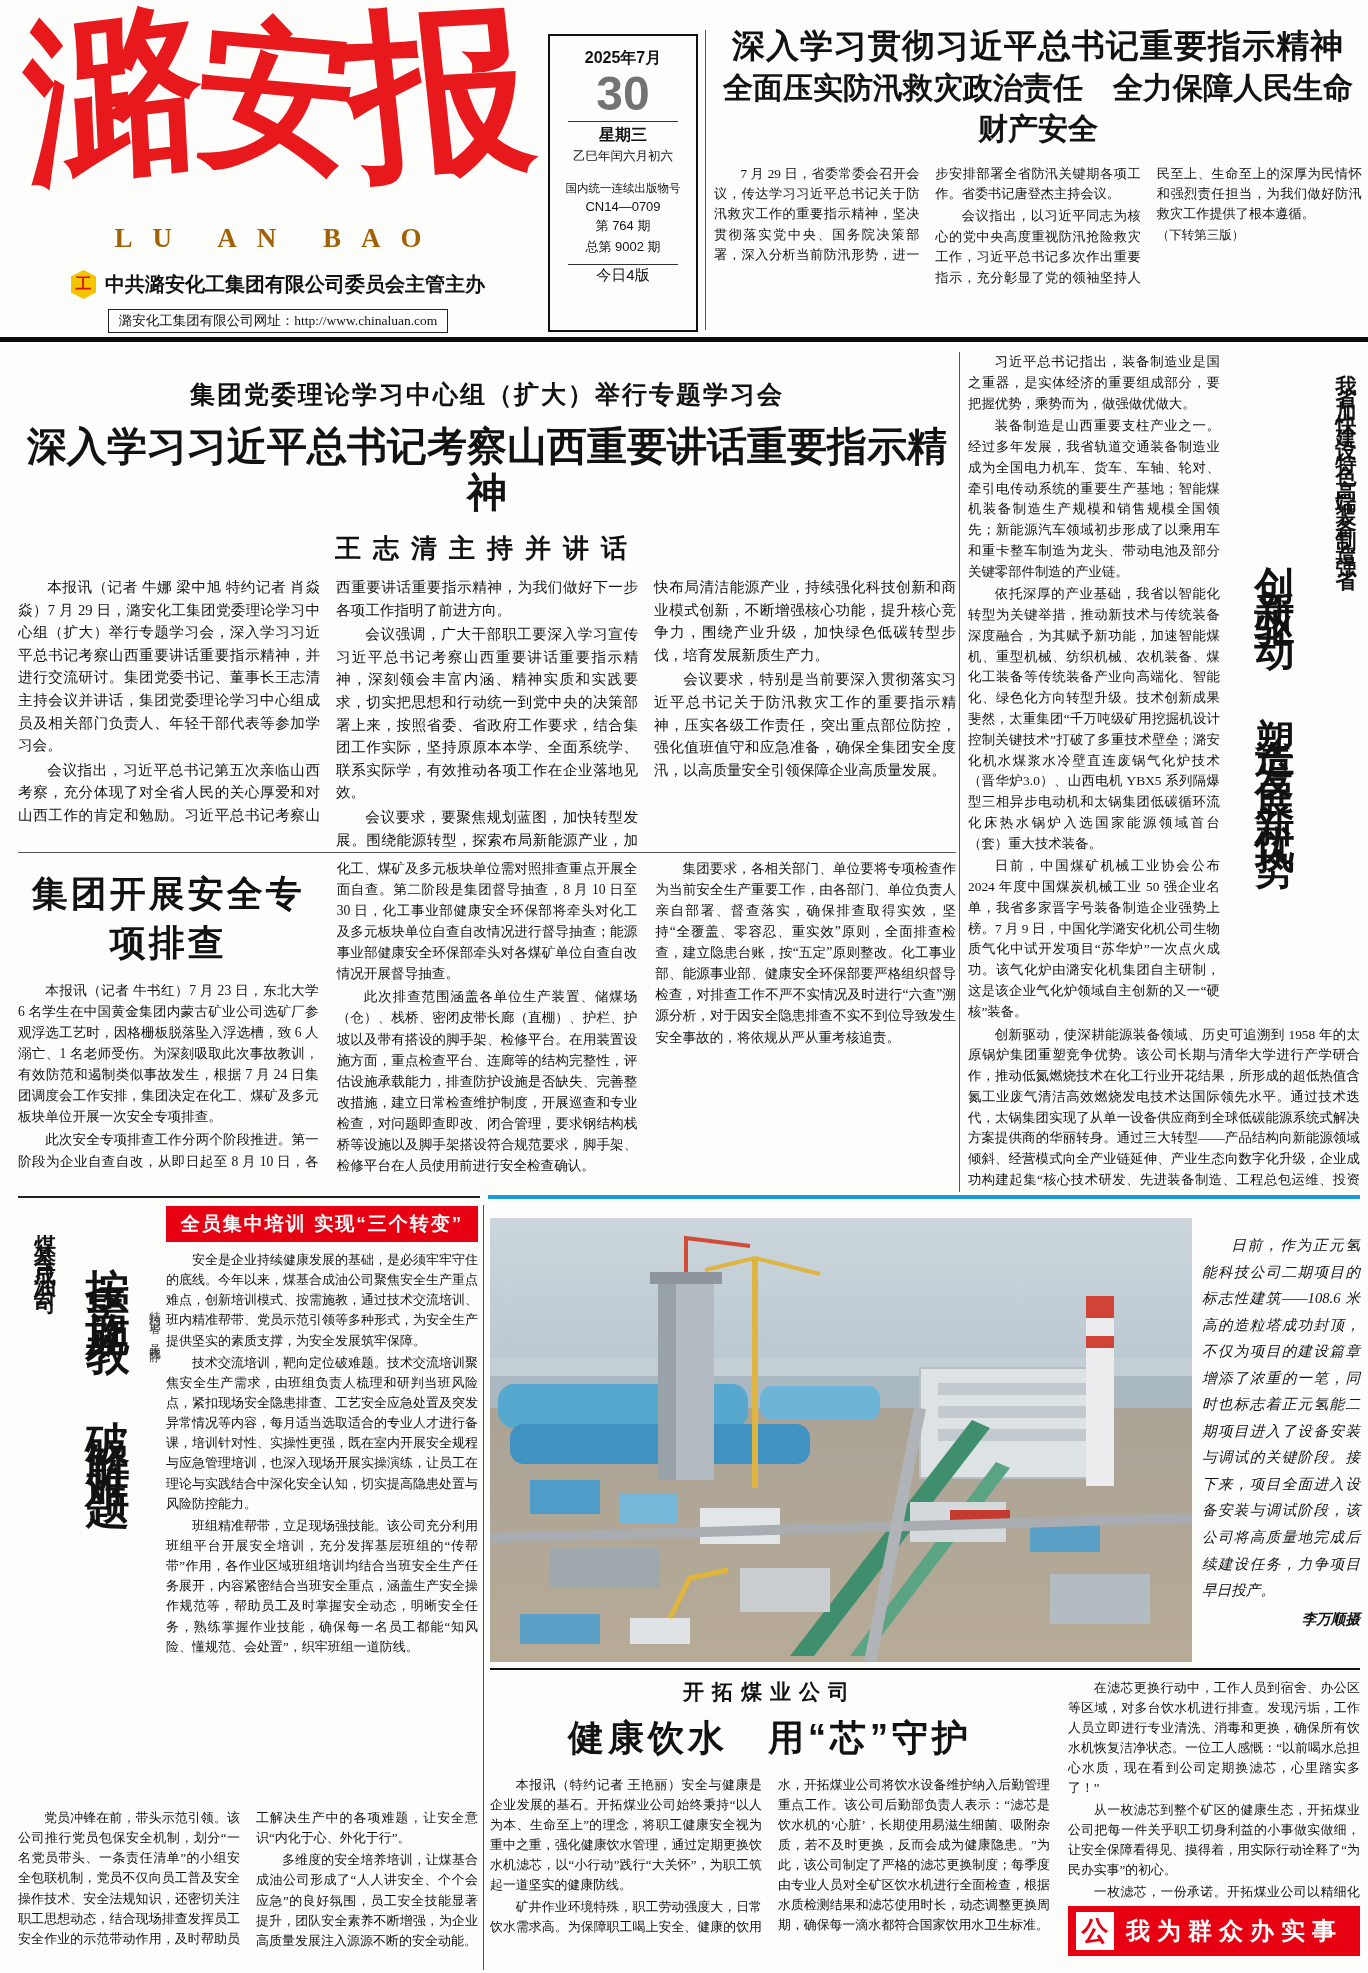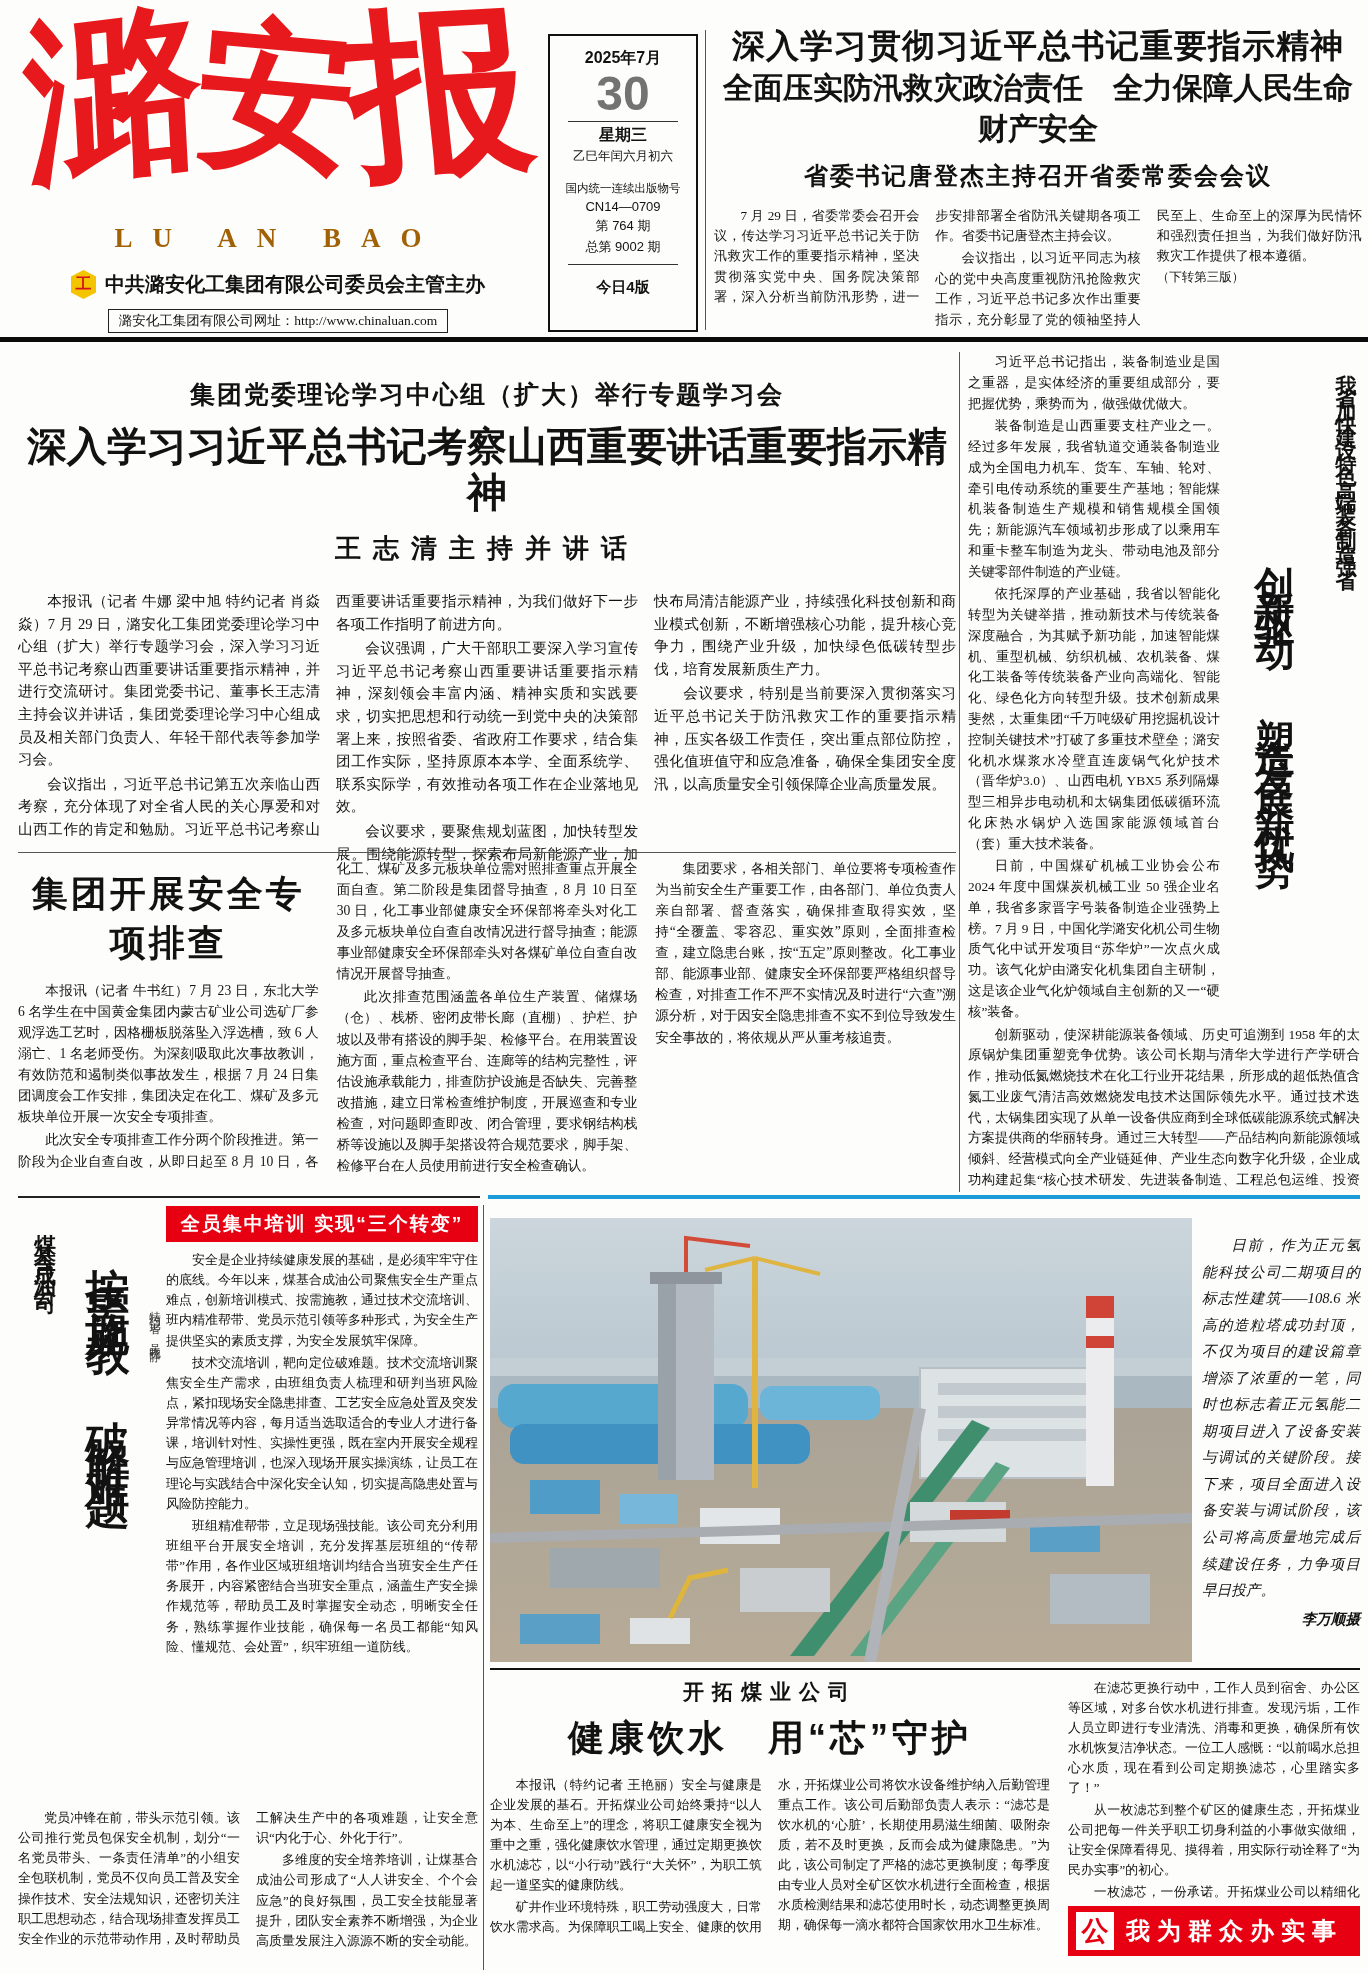--- a/index.html
+++ b/index.html
@@ -22,35 +22,35 @@
   .sponsor{font-size:20px;font-weight:700}
   .sitebox{display:inline-block;border:1px solid #222;font-size:13.5px;padding:2px 10px;margin-top:10px}
   
   .datebox{border:2px solid #111;text-align:center;padding:12px 4px 0;box-sizing:border-box;font-family:"Liberation Sans",sans-serif}
   .db-ym{font-size:16px;font-weight:700}
   .db-day{color:#737373;font-size:48px;font-weight:900;line-height:1.05}
   .db-wd{font-size:16px;font-weight:700;border-top:1px solid #333;margin:2px 14px 0;padding-top:3px}
   .db-lunar{font-size:12.5px;margin-top:2px}
   .db-issn-l{font-size:11.5px;margin-top:16px}
   .db-small{font-size:13px;margin-top:3px}
-  .db-pages{font-size:15px;font-weight:700;border-top:1px solid #333;margin:8px 14px 6px;padding-top:13px}
+  .db-pages{font-size:15px;font-weight:400;border-top:1px solid #333;margin:8px 14px 6px;padding-top:1px}
   
   .ts-h1{font-size:33px;letter-spacing:1px;line-height:1.32}
   .ts-h2{font-size:30px;letter-spacing:0}
   .ts-sub{font-size:24px;font-weight:700;margin-top:10px;letter-spacing:2px}
   .cols3{column-count:3;column-gap:16px;column-fill:auto;overflow:hidden}
   .ts-body{height:136px;margin-top:14px;font-size:13.2px}
   .jump{font-size:12.5px;text-indent:0}
   .rule-thick{background:#0b0b0b}
   .vrule{background:#555}
   
   .ms-kicker{font-size:25px;font-weight:700;letter-spacing:2px}
   .ms-head{font-size:40px;letter-spacing:0;margin-top:12px;line-height:1.15}
   .ms-byline{font-size:26px;letter-spacing:12px;margin-top:16px;font-weight:700}
-  .ms-body{height:278px;margin-top:24px;font-size:14.6px}
+  .ms-body{height:278px;margin-top:10px;font-size:14.6px}
   
   .rs{font-size:13.4px}
   .vstrips{float:right;width:132px;height:668px;margin-left:8px;display:flex}
   .v-head{flex:1;writing-mode:vertical-rl;font-size:40px;letter-spacing:22px;text-align:center;
           font-family:"Liberation Sans",sans-serif;font-weight:900;line-height:78px}
   .v-kick{width:46px;writing-mode:vertical-rl;font-size:21px;font-weight:700;letter-spacing:13px;text-align:start;padding-top:6px}
   
   .sf{column-count:3;column-gap:18px;column-fill:auto;height:332px;overflow:hidden;font-size:13.6px}
   .sf-headblock{break-inside:avoid;text-align:center;padding:2px 0 12px}
   .sf-kick{font-size:21px;font-weight:700;letter-spacing:6px}
@@ -112,21 +112,20 @@
     <div class="db-small">第 764 期</div>
     <div class="db-small">总第 9002 期</div>
     <div class="db-pages">今日4版</div>
   </div>
 
   <div class="abs vrule" style="left:705px;top:30px;width:1px;height:300px"></div>
 
   <div class="abs" style="left:714px;top:24px;width:648px;height:310px">
     <div class="hd ctr ts-h1">深入学习贯彻习近平总书记重要指示精神</div>
     <div class="hd ctr ts-h2">全面压实防汛救灾政治责任　全力保障人民生命财产安全</div>
-    <div class="ctr ts-sub">省委书记唐登杰主持召开省委常委会会议</div>
     <div class="cols3 ts-body">
       <p>7 月 29 日，省委常委会召开会议，传达学习习近平总书记关于防汛救灾工作的重要指示精神，坚决贯彻落实党中央、国务院决策部署，深入分析当前防汛形势，进一步安排部署全省防汛关键期各项工作。省委书记唐登杰主持会议。</p>
       <p>会议指出，以习近平同志为核心的党中央高度重视防汛抢险救灾工作，习近平总书记多次作出重要指示，充分彰显了党的领袖坚持人民至上、生命至上的深厚为民情怀和强烈责任担当，为我们做好防汛救灾工作提供了根本遵循。</p>
       <div class="jump">（下转第三版）</div>
     </div>
   </div>
 
   <div class="abs rule-thick" style="left:0;top:337px;width:1368px;height:5px"></div>
 
   <div class="abs" style="left:18px;top:352px;width:938px;height:498px">

